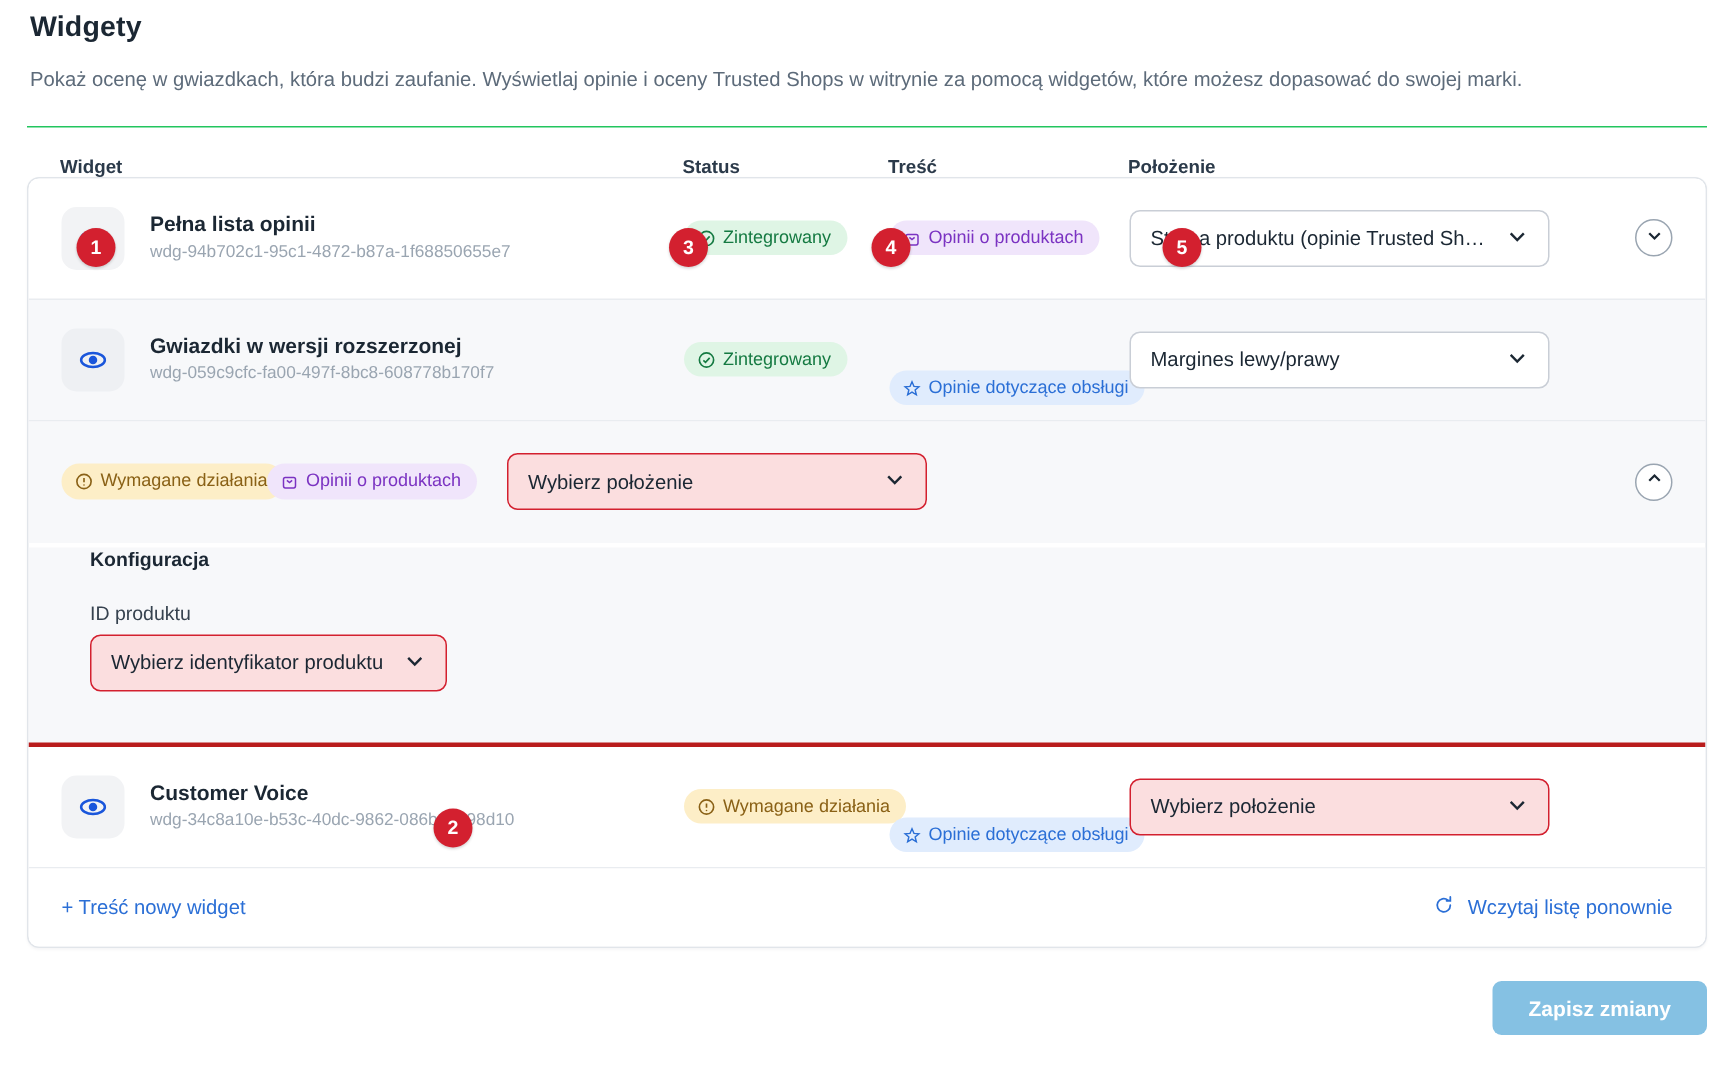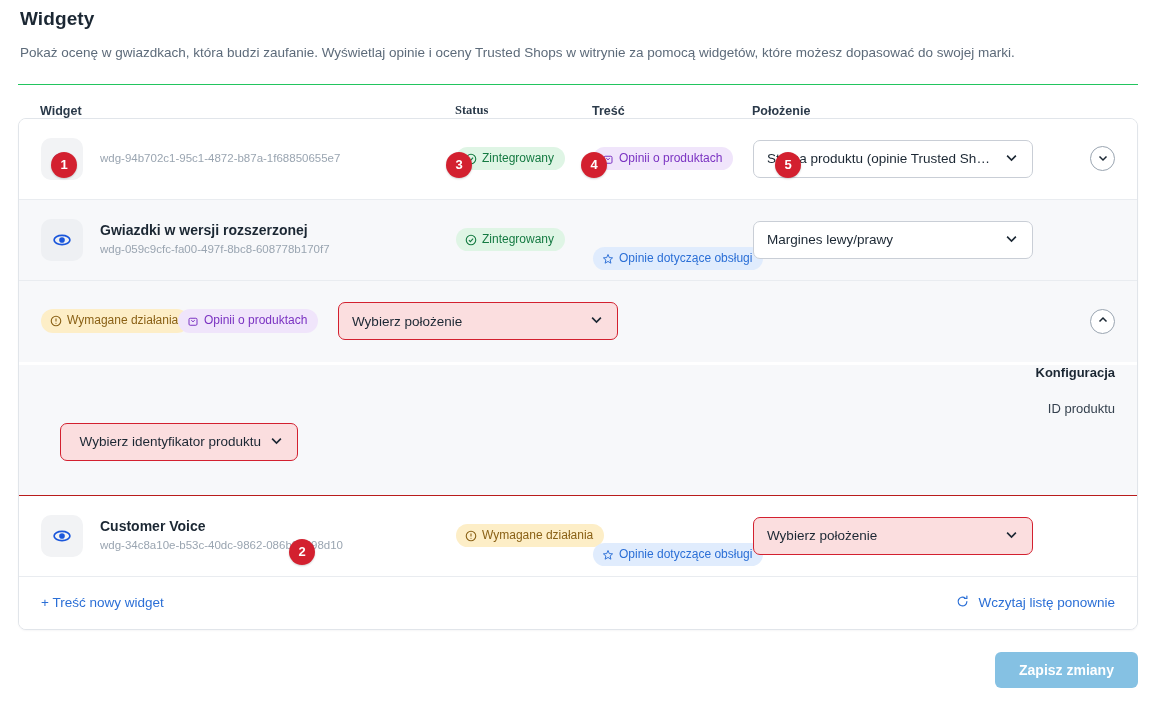--- a/index.html
+++ b/index.html
@@ -44,21 +44,21 @@
     border-top: 1px solid #22c55e;
     position: relative;
   }
   .col-head {
     font-size: 12.5px;
     font-weight: bold;
     color: #2b3a4a;
     position: relative;
   }
   .c-widget   { width: 415px; }
-  .c-status   { width: 137px; font-family: Liberation Serif, serif; }
+  .c-status   { width: 137px; }
   .c-tresc    { width: 160px; }
   .c-polozenie{ flex: 1; }
 
   .marker {
     position: absolute;
     width: 26px; height: 26px;
     border-radius: 50%;
     background: #d3202f;
     color: #fff;
     font-size: 13px;
@@ -186,23 +186,22 @@
     display: flex;
     align-items: center;
     justify-content: center;
     cursor: pointer;
   }
 
   
   .config-panel {
     background: #f7f8fa;
     padding: 0 22px 34px 22px;
-    border-bottom: 1px solid #b91c1c;
+    border-bottom: 3px solid #b91c1c;
     position: relative;
-    text-align: right;
   }
   .config-title {
     font-size: 13px;
     font-weight: bold;
     color: #1b2733;
     margin: 3px 0 21px 19px;
   }
   .config-label {
     font-size: 13px;
     color: #36424f;
@@ -275,20 +274,21 @@
 
     <div class="row">
       <div class="cell-widget">
         <div class="icon-tile">
           <svg width="20" height="20" viewBox="0 0 24 24" fill="none" stroke="#1a56db" stroke-width="2">
             <ellipse cx="12" cy="12" rx="9.5" ry="5.6"></ellipse>
               <circle cx="12" cy="12" r="2.4" fill="#1a56db"></circle>
           </svg>
         </div>
         <div>
+          <div class="w-name">Pełna lista opinii</div>
           <div class="w-id">wdg-94b702c1-95c1-4872-b87a-1f68850655e7</div>
         </div>
       </div>
       <div class="cell-status">
         <span class="badge badge-green">
           <span>
             <svg width="12" height="12" viewBox="0 0 24 24" fill="none" stroke="#157a42" stroke-width="2.2">
               <circle cx="12" cy="12" r="9.5"></circle>
                 <polyline points="7.8,12.4 10.7,15.2 16.2,9.2"></polyline>
             </svg>

